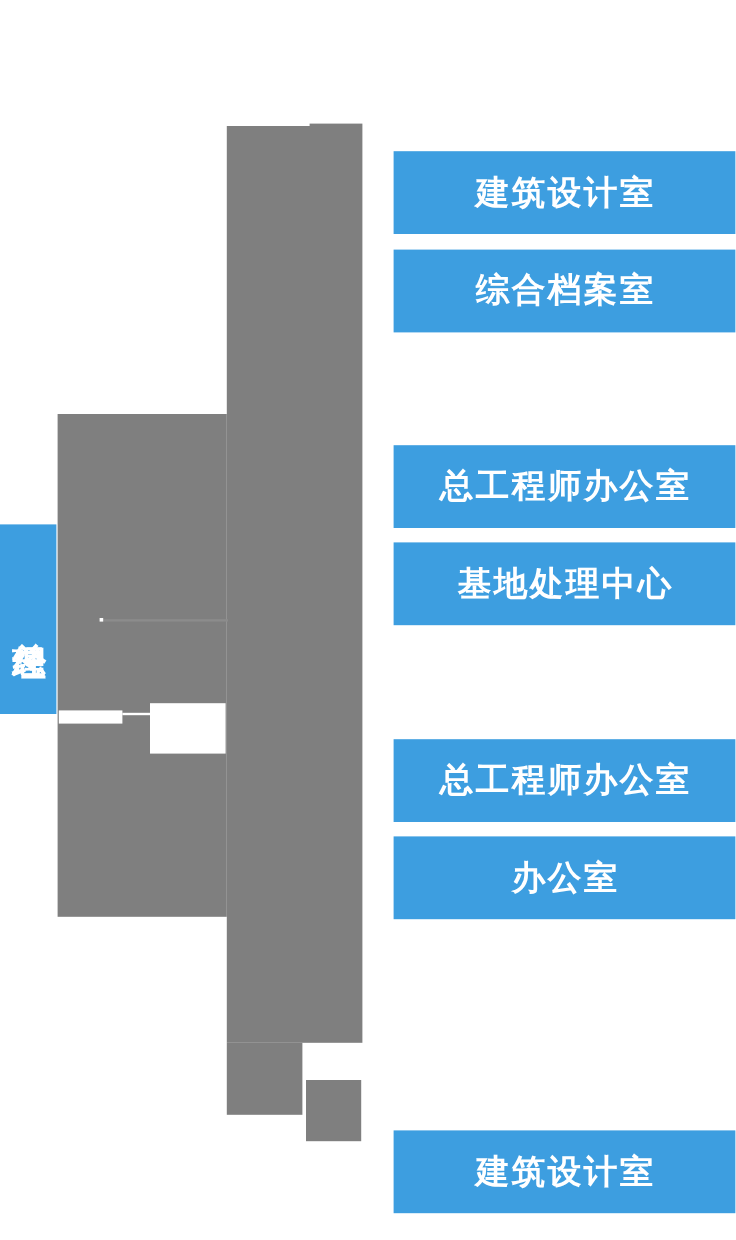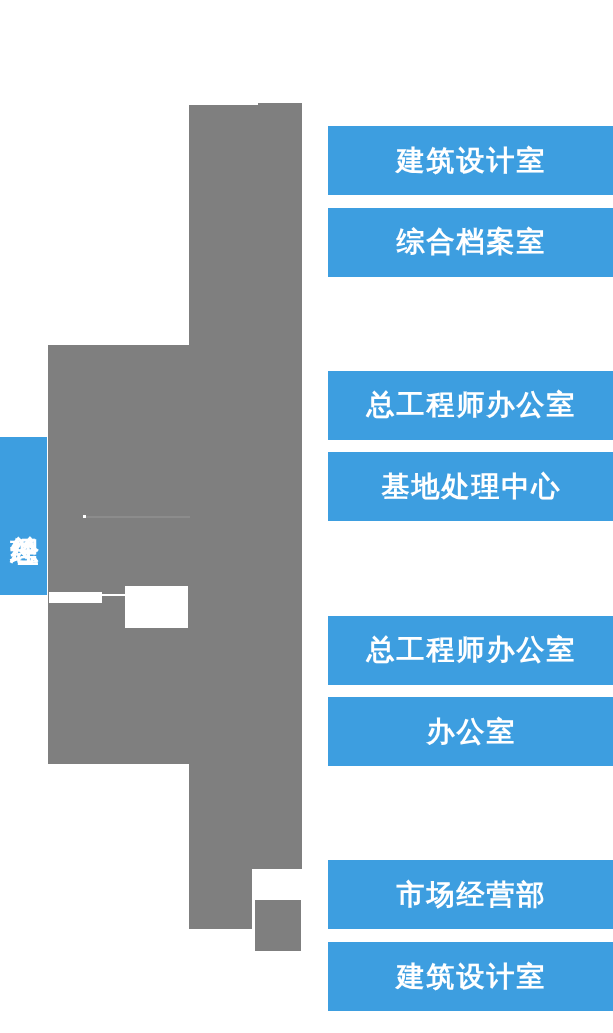--- a/index.html
+++ b/index.html
@@ -88,20 +88,17 @@
   </div>
   <div class="dept" style="--i:4">
     <span class="dept-label">基地处理中心</span>
   </div>
   <div class="dept" style="--i:6">
     <span class="dept-label">总工程师办公室</span>
   </div>
   <div class="dept" style="--i:7">
     <span class="dept-label">办公室</span>
   </div>
-  <div class="dept" style="--i:9">
-    <span class="dept-label">市场经营部</span>
-  </div>
   <div class="dept" style="--i:10">
     <span class="dept-label">建筑设计室</span>
   </div>
 
 </div>
 
 </body></html>

